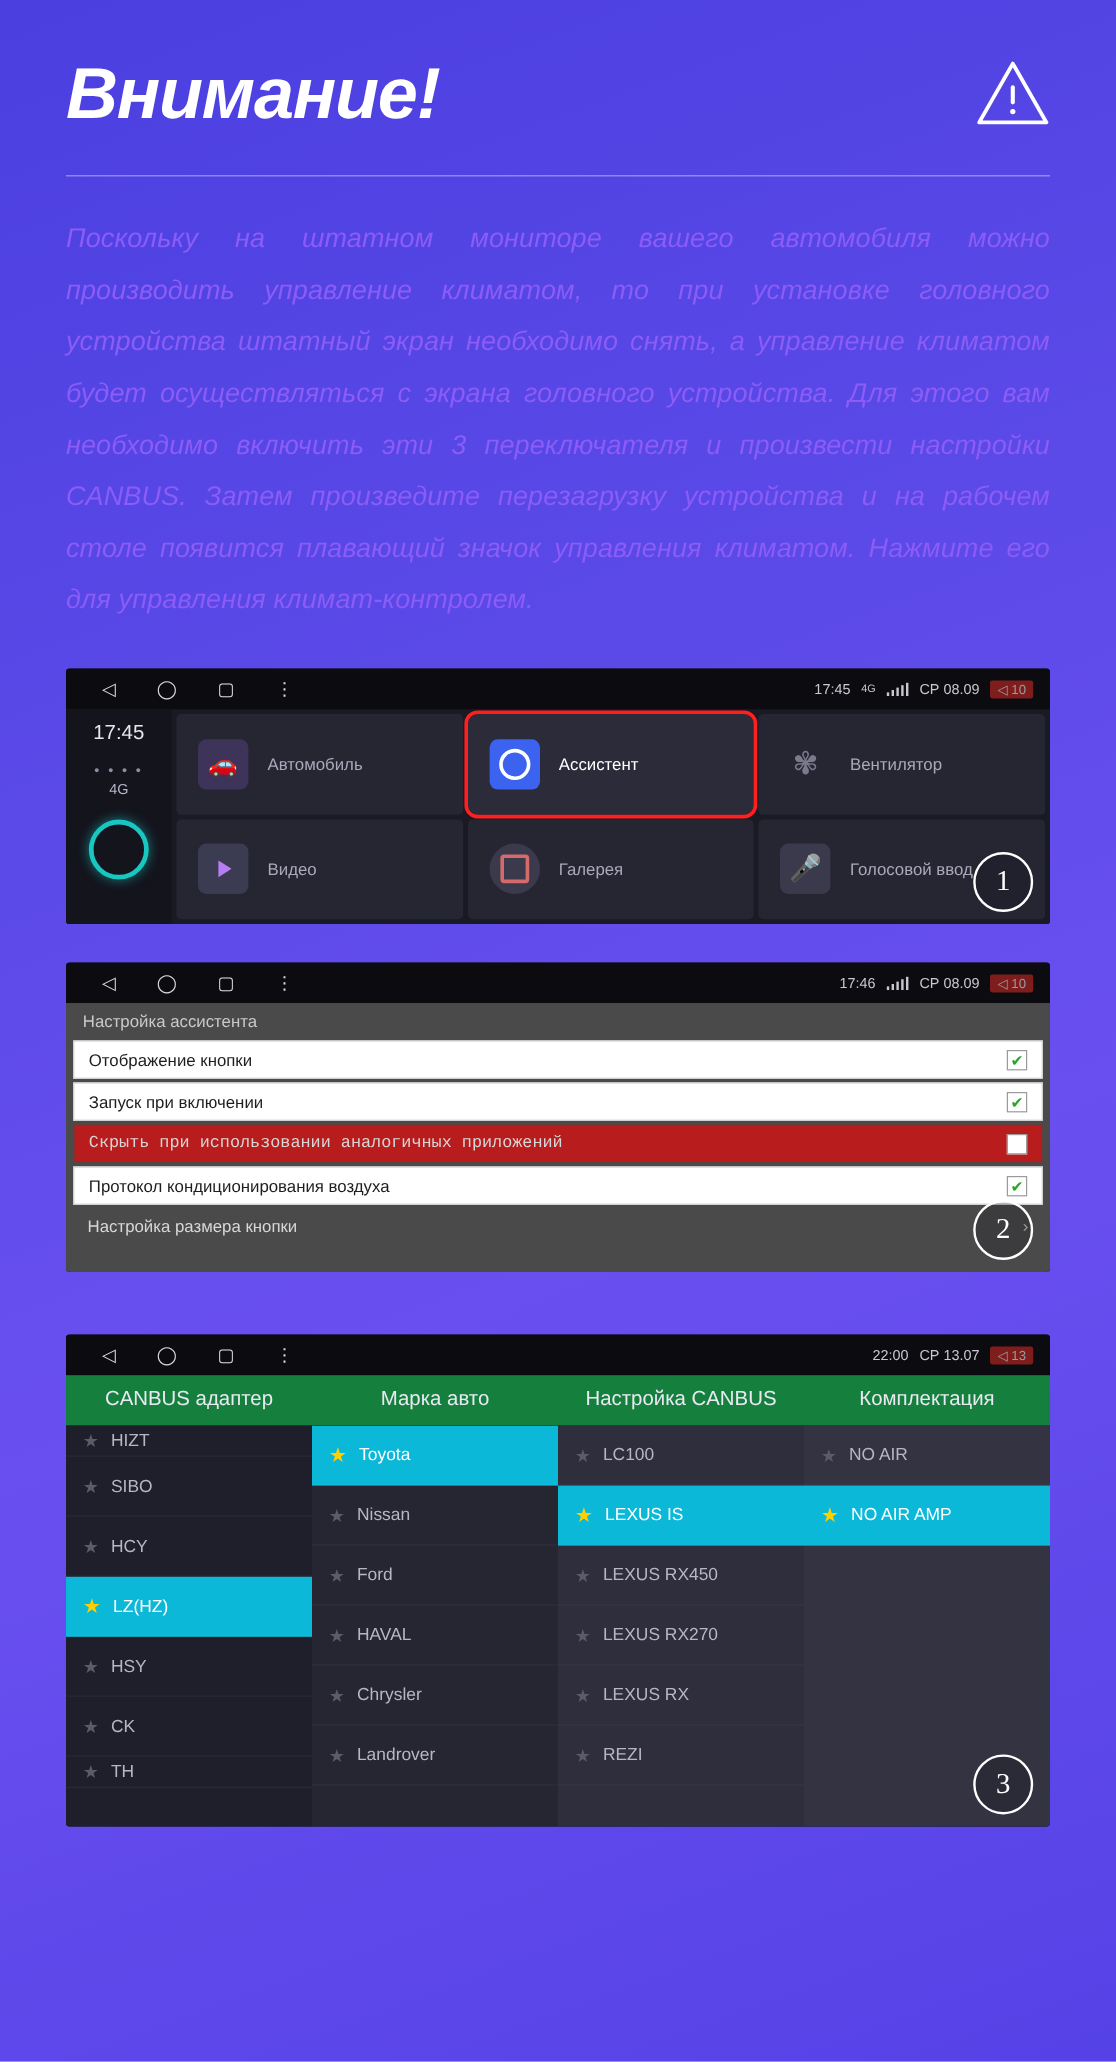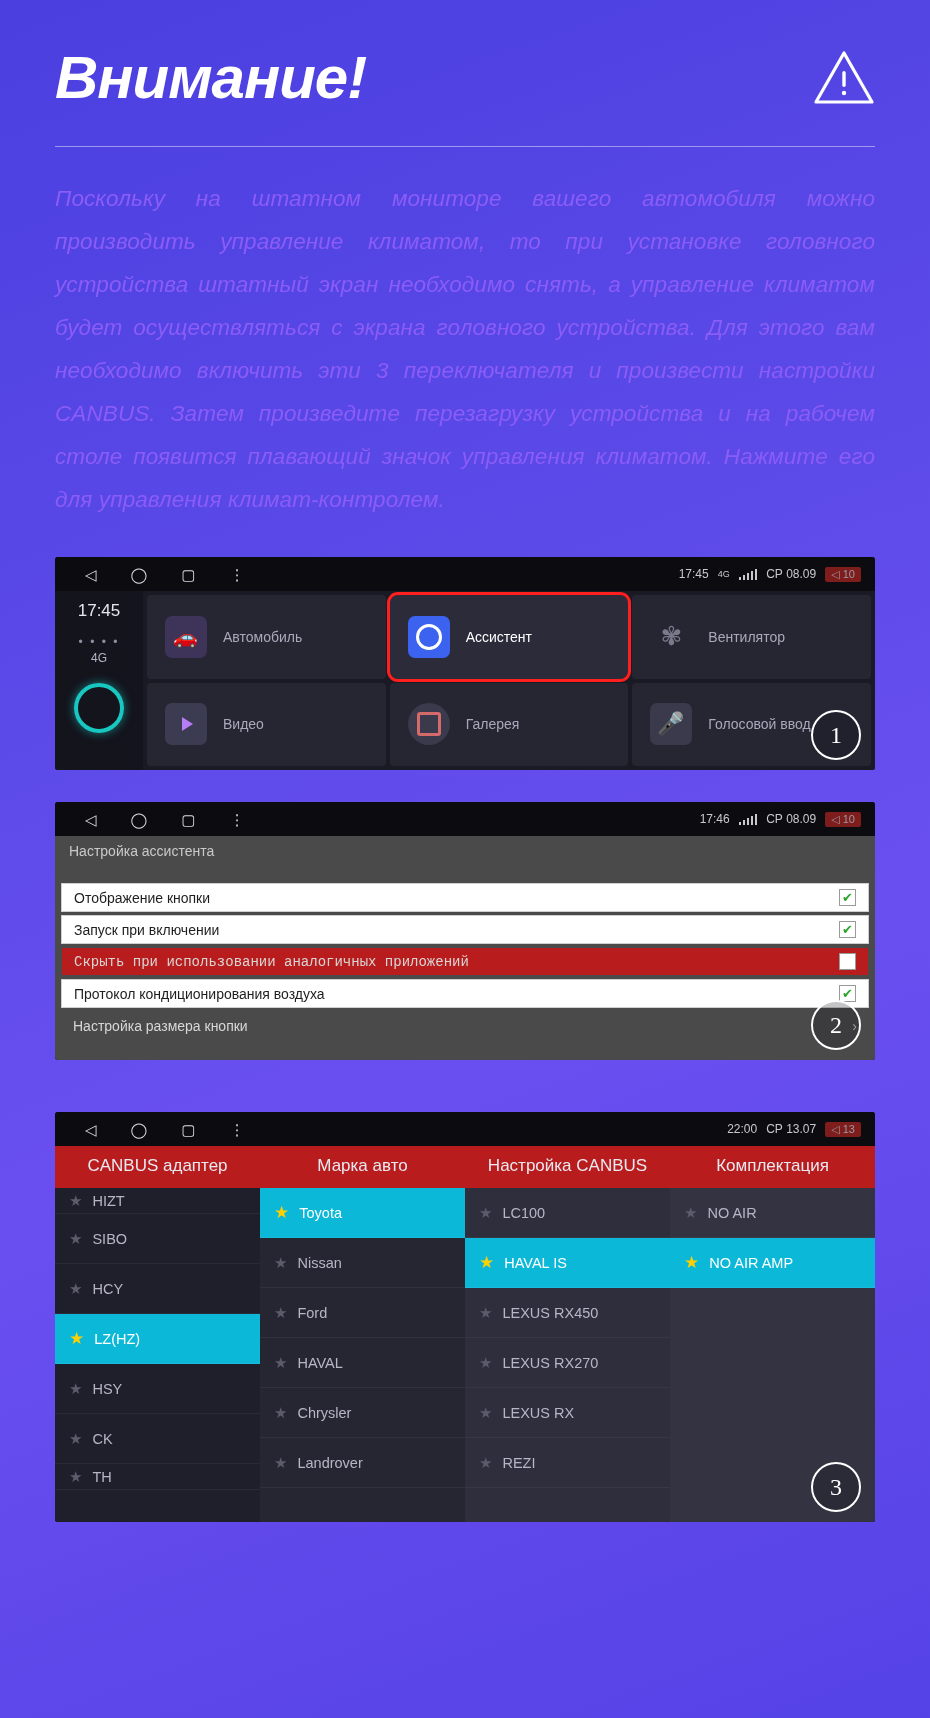--- a/index.html
+++ b/index.html
@@ -158,28 +158,28 @@
     font-size: 24px;
     display: flex; align-items: center; justify-content: center;
     font-family: "Liberation Serif", serif;
   }
 
   
   .s2-body { background: #4a4a4a; height: 224px; }
   .s2-title {
     color: #c9c9c9;
     font-size: 14px;
-    padding: 7px 14px 24px 14px;
+    padding: 7px 14px 8px 14px;
     background: #4a4a4a;
   }
   .s2-row {
     display: flex; align-items: center; justify-content: space-between;
     height: 29px;
     margin: 0 6px 3px 6px;
-    padding: 4px 12px;
+    padding: 15px 12px;
     box-sizing: border-box;
     background: #ffffff;
     color: #1e1e1e;
     font-size: 14px;
     border: 1px solid #cfcfcf;
   }
   .s2-row.grey { background: #b91c1c; color: #d7d7d7; border-color: #4a4a4a; font-family: Liberation Mono, monospace; }
   .s2-row.plain { background: transparent; border: none; color: #d7d7d7; }
   .chk {
     width: 17px; height: 17px;
@@ -193,21 +193,21 @@
   .chev { color: #cccccc; font-size: 14px; }
 
   
   .s3-body { background: #0f0f16; height: 376px; display: flex; flex-direction: column; }
   .s3-head {
     display: grid;
     grid-template-columns: 1fr 1fr 1fr 1fr;
     color: #e9e9f2;
     font-size: 17px;
     padding: 10px 0 12px 0;
-    background: #b91c1c;
+    background: #15803d;
   }
   .s3-head span { text-align: center; }
   .s3-cols {
     display: grid;
     grid-template-columns: 1fr 1fr 1fr 1fr;
     flex: 1;
     gap: 0;
   }
   .s3-col { display: flex; flex-direction: column; overflow: hidden; }
   .s3-col.c1 { background: #1f1f2c; }
@@ -441,21 +441,21 @@
             </div>
         </div>
 
         <div class="s3-col c3">
           <div class="cb-item">
               <span class="star">★</span>
               <span>LC100</span>
             </div>
           <div class="cb-item sel">
               <span class="star">★</span>
-              <span>HAVAL IS</span>
+              <span>LEXUS IS</span>
             </div>
           <div class="cb-item">
               <span class="star">★</span>
               <span>LEXUS RX450</span>
             </div>
           <div class="cb-item">
               <span class="star">★</span>
               <span>LEXUS RX270</span>
             </div>
           <div class="cb-item">

